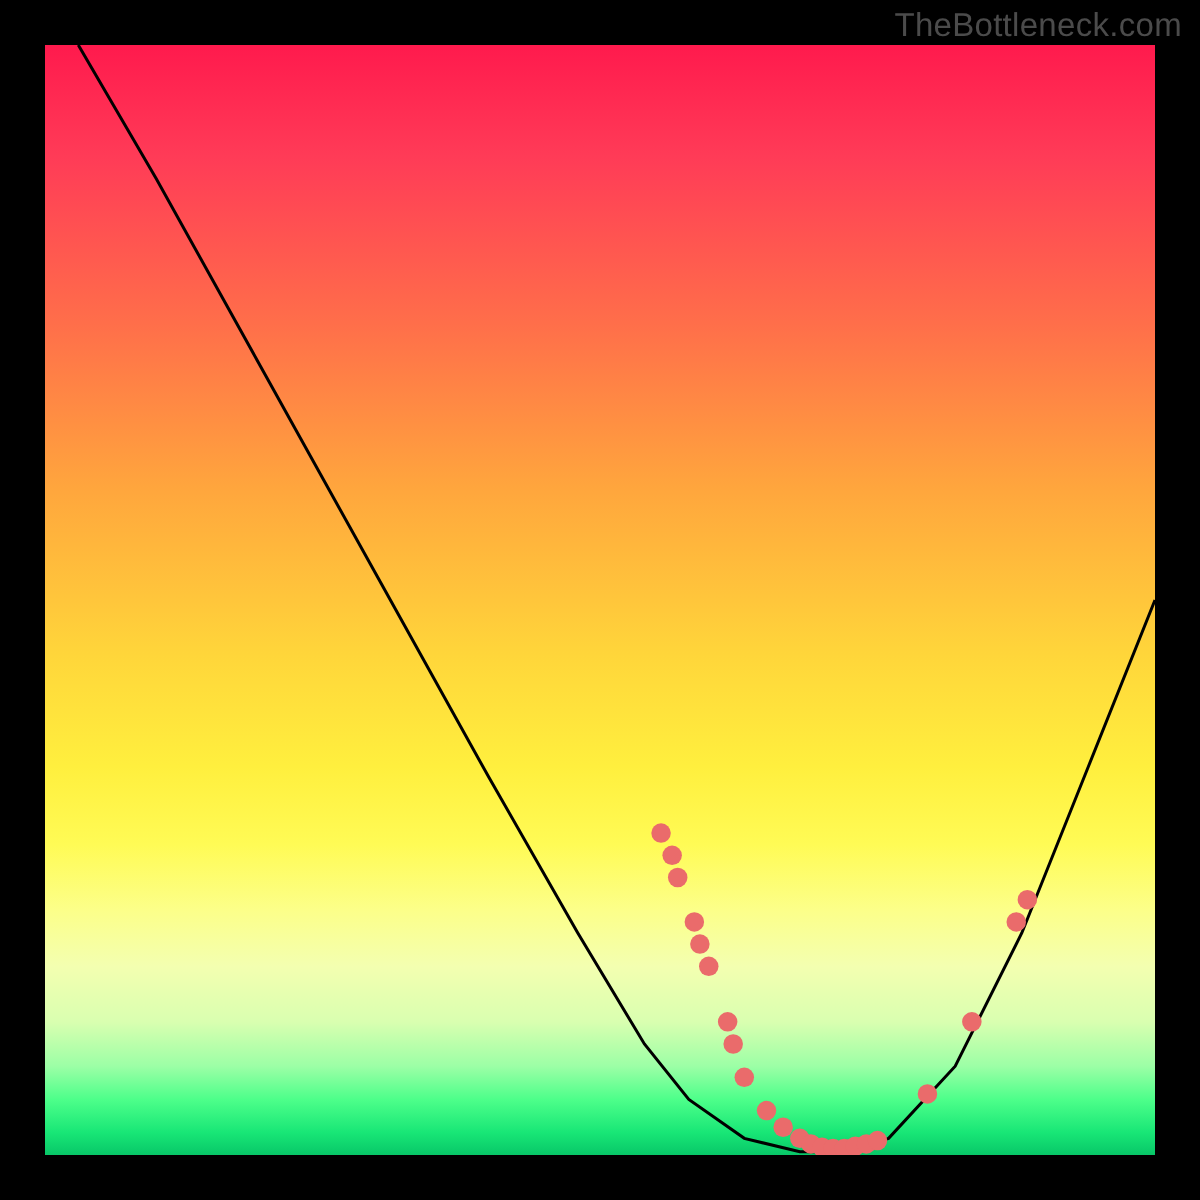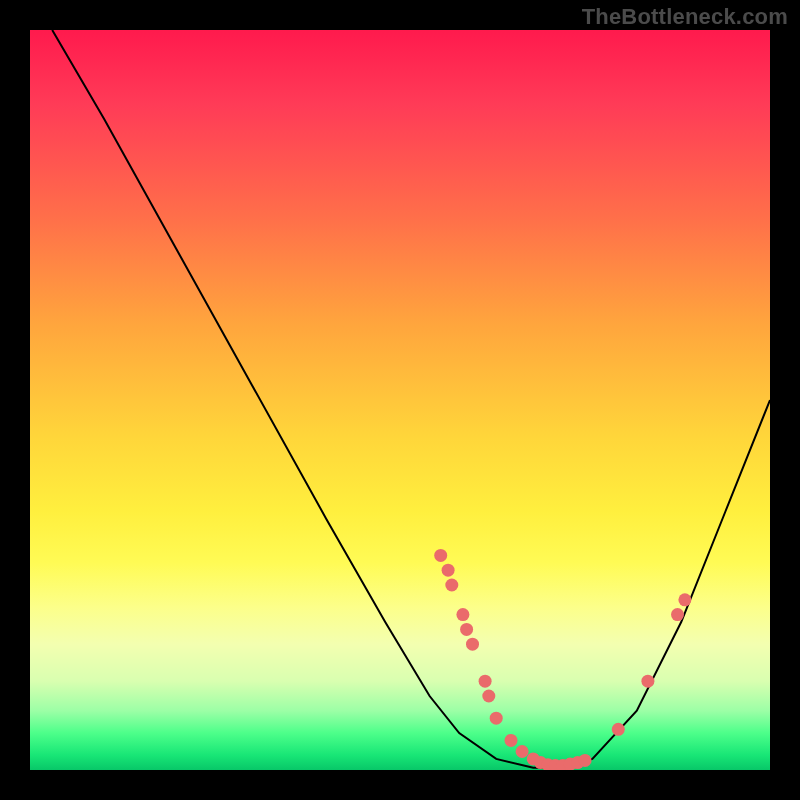--- a/index.html
+++ b/index.html
@@ -16,21 +16,21 @@
     width: 800px;
     height: 800px;
     background: #000;
   }
   .watermark {
     position: absolute;
     top: 4px;
     right: 12px;
     color: #4b4b4b;
     font-size: 22px;
-    font-weight: 700;
+    font-weight: 400;
     letter-spacing: 0.2px;
     z-index: 3;
   }
   .plot-area {
     position: absolute;
     left: 30px;
     top: 30px;
     width: 740px;
     height: 740px;
     overflow: hidden;

